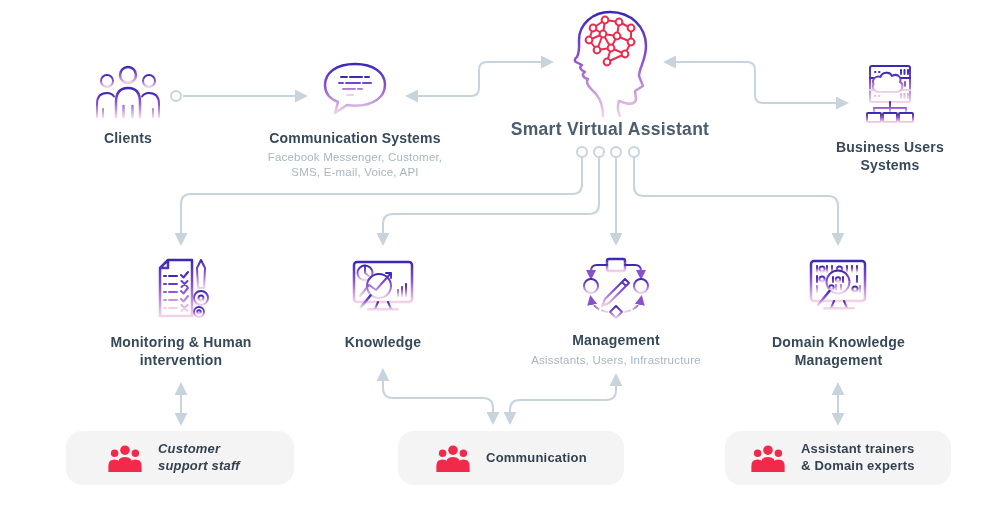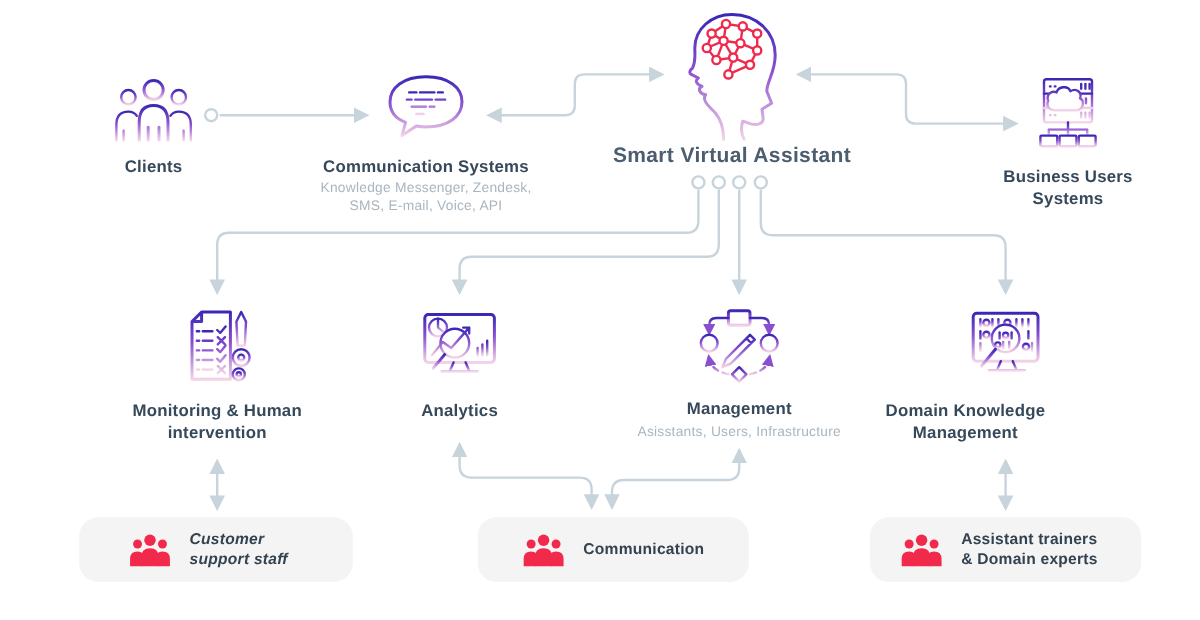--- a/index.html
+++ b/index.html
@@ -174,34 +174,34 @@
     <path class="g-thin" d="M 30,22 v 5 M 40,22 v 5 M 38,30 v 5 M 33,30 v 5"></path>
     <circle class="g-thin" cx="35" cy="24.5" r="2.2"></circle>
       <circle class="g-thin" cx="28.5" cy="32.5" r="2.2"></circle>
     <path class="g-stroke" d="M 26.5,36 L 15,50"></path>
     <path class="g-thin" d="M 31,46 L 28,53 M 41,46 L 44,53 M 21,53.5 H 51"></path>
   </svg>
 
   <div class="node-label" style="left:45px;top:130px;width:100px;">Clients</div>
 
   <div class="node-label" style="left:227px;top:130px;width:190px;">Communication Systems</div>
-  <div class="node-sublabel" style="left:227px;top:150px;width:190px;">Knowledge Messenger, Zendesk, SMS, E-mail, Voice, API</div>
+  <div class="node-sublabel" style="left:227px;top:150px;width:190px;">Facebook Messenger, Customer, SMS, E-mail, Voice, API</div>
 
   <div class="sva-title" style="left:467px;top:119px;width:220px;text-align:center;">Smart Virtual Assistant</div>
 
   <div class="node-label" style="left:797px;top:139px;width:120px;">Business Users Systems</div>
 
   <div class="node-label" style="left:63px;top:334px;width:170px;">Monitoring &amp; Human intervention</div>
 
-  <div class="node-label" style="left:290px;top:334px;width:120px;">Analytics</div>
+  <div class="node-label" style="left:290px;top:334px;width:120px;">Knowledge</div>
 
   <div class="node-label" style="left:513px;top:332px;width:140px;">Management</div>
   <div class="node-sublabel" style="left:473px;top:353px;width:220px;">Asisstants, Users, Infrastructure</div>
 
-  <div class="node-label" style="left:689px;top:334px;width:165px;">Domain Knowledge Management</div>
+  <div class="node-label" style="left:723px;top:334px;width:165px;">Domain Knowledge Management</div>
 
   <div class="people-box" style="left:33px;top:431px;width:228px;">
     <svg class="people-icon" width="36" height="27" viewBox="0 0 34 26">
       <circle cx="7" cy="8" r="3.6"></circle>
       <path d="M 1,26 V 20 q 0,-6 6,-6 q 3,0 4.4,2 L 11,26 Z"></path>
       <circle cx="27" cy="8" r="3.6"></circle>
       <path d="M 33,26 V 20 q 0,-6 -6,-6 q -3,0 -4.4,2 L 23,26 Z"></path>
       <circle cx="17" cy="5" r="4.6"></circle>
       <path d="M 10,26 V 18.5 q 0,-7 7,-7 q 7,0 7,7 V 26 Z"></path>
     </svg>

